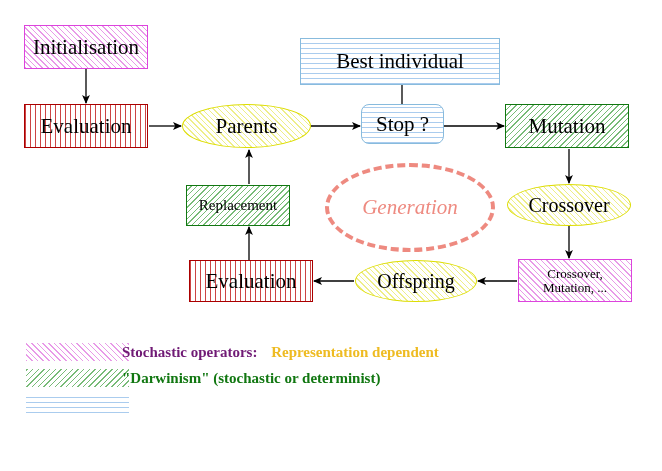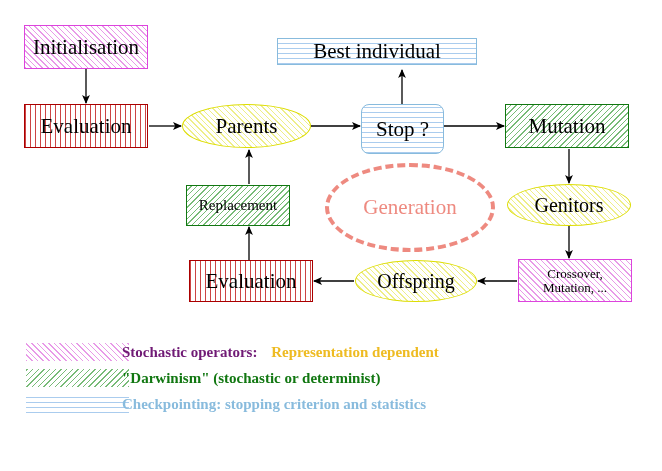--- a/index.html
+++ b/index.html
@@ -38,20 +38,21 @@
   }
   
   .box { border-style: solid; border-width: 1px; }
   .rounded { border-radius: 8px; }
   .ellipse { border-radius: 50%; border-style: solid; border-width: 1px; text-align: right; }
   .dashed-ellipse {
     border-radius: 50%;
     border-style: dashed;
     border-width: 4px;
     background: transparent;
+    font-style: italic;
   }
 
   
   .fill-magenta {
     border-color: #dd44dd;
     background-color: #ffffff;
     background-image: repeating-linear-gradient(
       45deg,
       #e89ae8 0px, #e89ae8 1px,
       #ffffff 1px, #ffffff 4px);
@@ -163,34 +164,34 @@
   </div>
 
   <div class="node box fill-red" style="left:24px; top:104px; width:124px; height:44px; font-size:21px;">
     <span>Evaluation</span>
   </div>
 
   <div class="node ellipse fill-yellow" style="left:182px; top:104px; width:129px; height:44px; font-size:21px;">
     <span>Parents</span>
   </div>
 
-  <div class="node box fill-blue" style="left:277px; top:38px; width:200px; height:27px; font-size:21px;">
+  <div class="node box fill-blue" style="left:300px; top:38px; width:200px; height:47px; font-size:21px;">
     <span>Best individual</span>
   </div>
 
-  <div class="node box rounded fill-blue" style="left:361px; top:104px; width:83px; height:50px; font-size:21px;">
+  <div class="node box rounded fill-blue" style="left:361px; top:104px; width:83px; height:40px; font-size:21px;">
     <span>Stop ?</span>
   </div>
 
   <div class="node box fill-green" style="left:505px; top:104px; width:124px; height:44px; font-size:21px;">
     <span>Mutation</span>
   </div>
 
   <div class="node ellipse fill-yellow" style="left:507px; top:184px; width:124px; height:42px; font-size:20px;">
-    <span>Genitors</span>
+    <span>Crossover</span>
   </div>
 
   <div class="node ellipse fill-yellow" style="left:355px; top:260px; width:122px; height:42px; font-size:20px;">
     <span>Offspring</span>
   </div>
 
   <div class="node box fill-magenta" style="left:518px; top:259px; width:114px; height:43px; font-size:13px;">
     <span>Crossover,
 Mutation, ...</span>
   </div>
@@ -221,20 +222,17 @@
     <div class="legend-row">
       <div class="legend-swatch fill-green"></div>
       <div class="legend-text">
         <span style="color:#117711;">"Darwinism" (stochastic or determinist)</span>
       </div>
     </div>
 
 
     <div class="legend-row">
       <div class="legend-swatch fill-blue"></div>
-      <div class="legend-text">
-        <span style="color:#88bbdd;">Checkpointing: stopping criterion and statistics</span>
-      </div>
     </div>
 
   </div>
 
 </div>
 
 </body></html>

